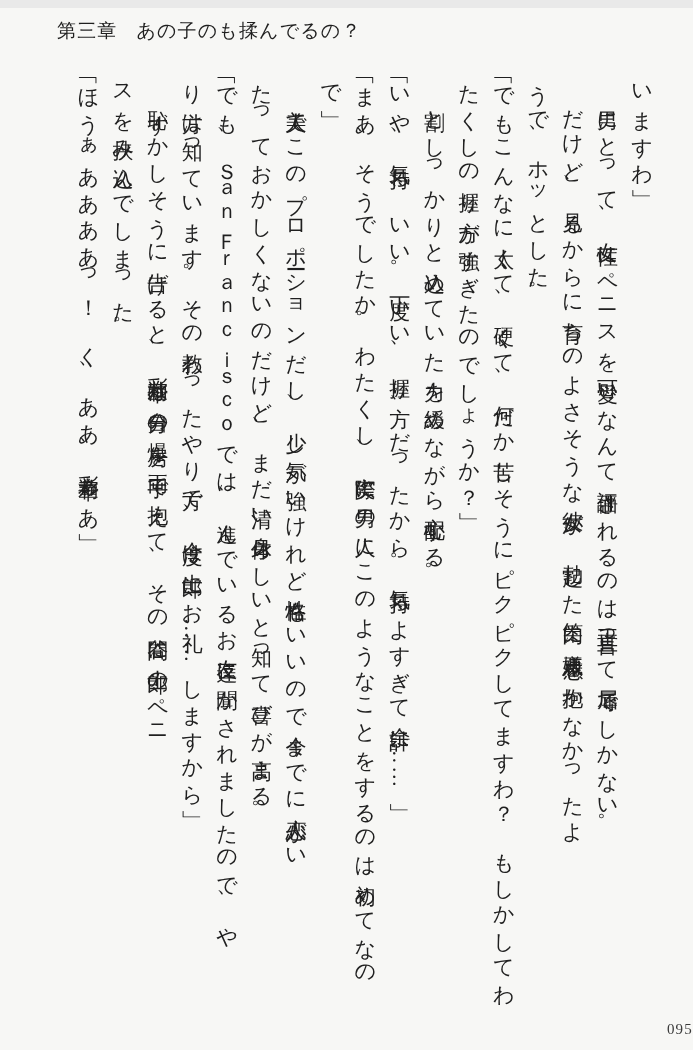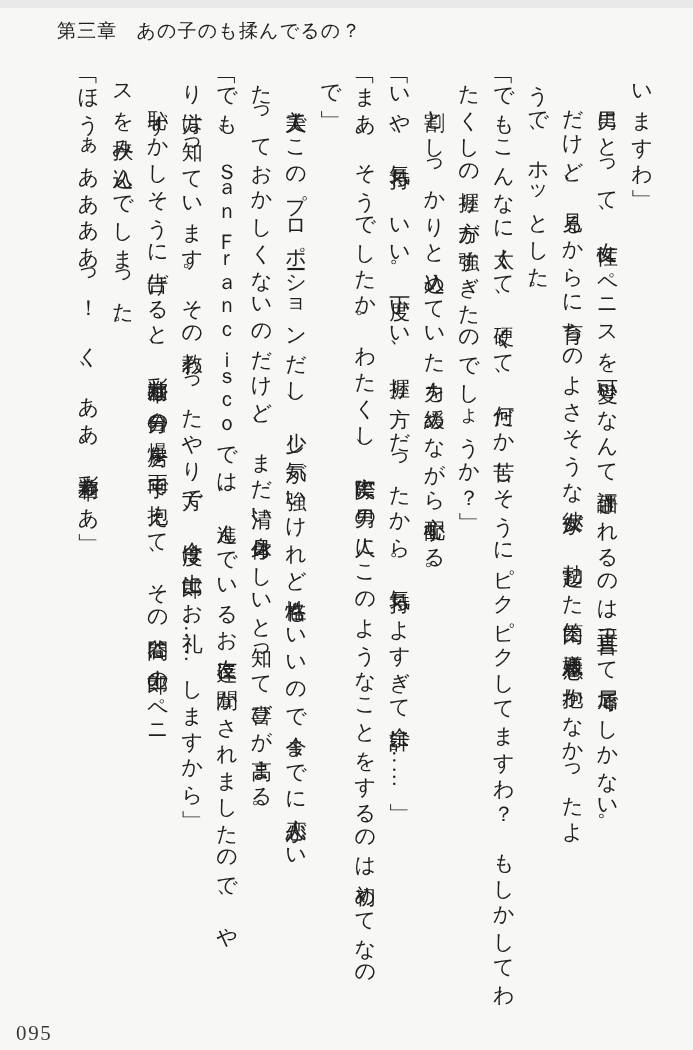--- a/index.html
+++ b/index.html
@@ -47,22 +47,22 @@
     white-space: nowrap;
   }
   .body-text p.line.indent {
     text-indent: 1.12em;
   }
   .page-number {
     position: absolute;
     top: 1013px;
     left: 16px;
     right: 0;
-    text-align: left;
-    font-size: 21px;
+    text-align: right;
+    font-size: 15px;
     letter-spacing: 0.08em;
     color: #3a3a3a;
   }
 </style>
 </head>
 <body>
 
 <div class="page" style="--bg: #f7f7f5; --ink: #1f1f1f;">
 
   <div class="chapter-header">

